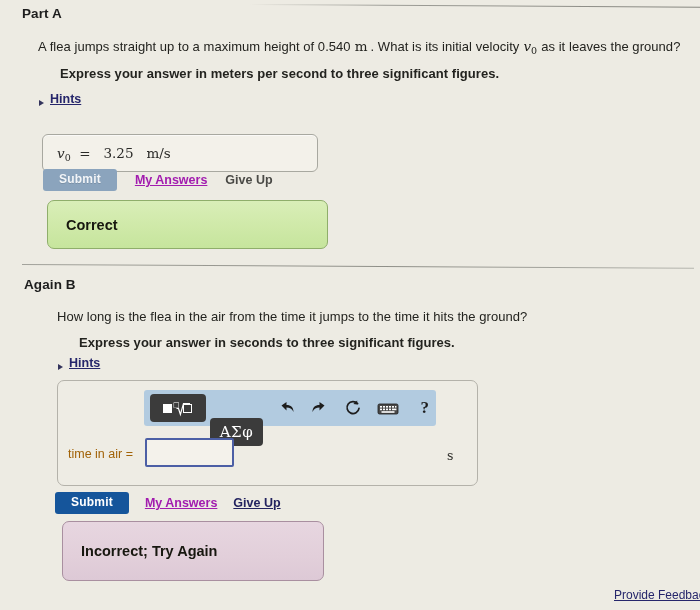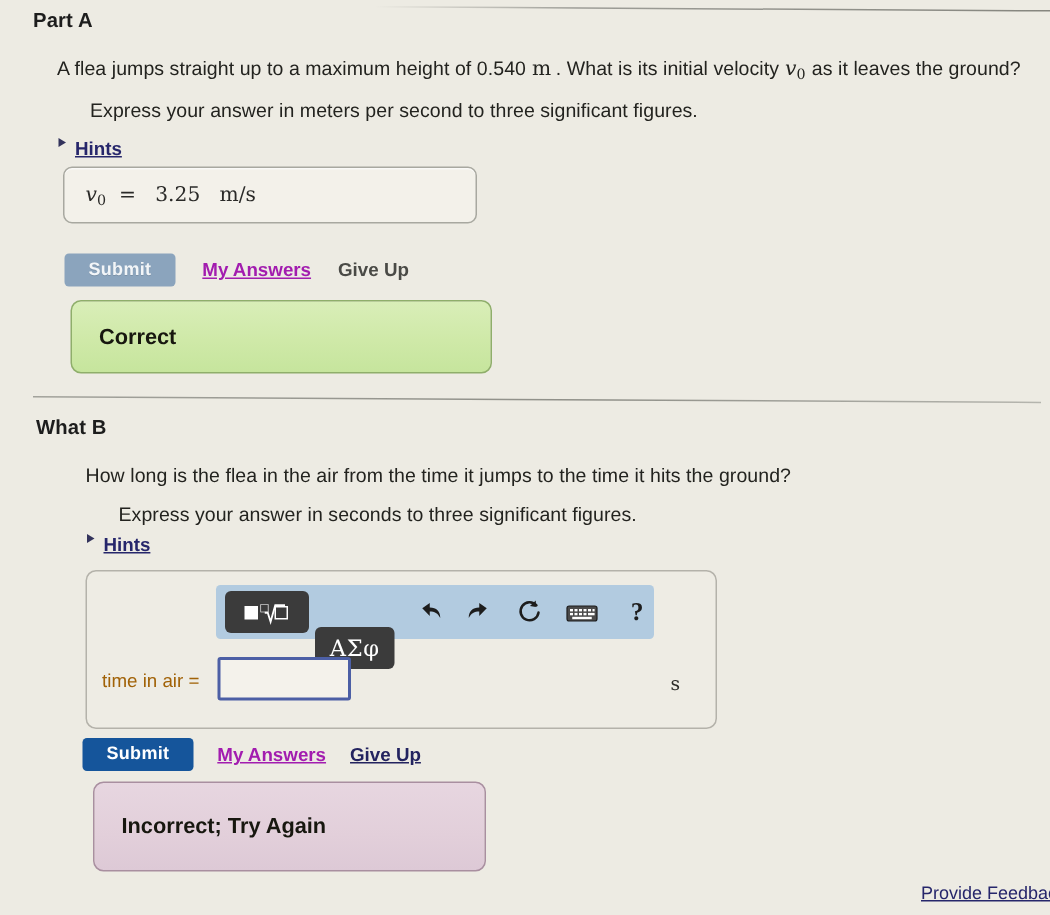--- a/index.html
+++ b/index.html
@@ -61,21 +61,21 @@
   #part-b-title { left: 24px; top: 277px; }
 
   
   .qline {
     position: absolute;
     font-size: 13px;
     color: #23231f;
     white-space: nowrap;
     letter-spacing: 0.05px;
   }
-  .qline.bold { font-weight: normal; padding-left: 22px; }
+  .qline.bold { font-weight: bold; padding-left: 22px; }
   .math-serif {
     font-family: "DejaVu Serif", "Liberation Serif", serif;
     font-style: italic;
     font-size: 13.5px;
   }
   .math-up {
     font-family: "DejaVu Serif", "Liberation Serif", serif;
     font-style: normal;
     font-size: 13.5px;
   }
@@ -88,21 +88,21 @@
 
   #qa-1 { left: 38px; top: 38px; }
   #qa-2 { left: 38px; top: 66px; }
   #qb-1 { left: 57px; top: 309px; }
   #qb-2 { left: 57px; top: 335px; }
 
   
   .hints {
     position: absolute;
     display: flex;
-    align-items: flex-start;
+    align-items: flex-end;
     gap: 6px;
   }
   #hints-a { left: 39px; top: 92px; }
   #hints-b { left: 58px; top: 356px; }
   .tri {
     width: 0; height: 0;
     border-left: 5px solid #33335c;
     border-top: 3.6px solid transparent;
     border-bottom: 3.6px solid transparent;
   }
@@ -111,21 +111,21 @@
     font-weight: bold;
     color: #26266b;
     text-decoration: underline;
     cursor: pointer;
   }
 
   
   #answer-box-a {
     position: absolute;
     left: 42px;
-    top: 111px;
+    top: 134px;
     width: 276px;
     height: 38px;
     background: #f3f1ea;
     border: 1px solid #a8a8a0;
     border-radius: 6px;
     box-shadow: inset 0 1px 0 rgba(255,255,255,0.6);
     display: flex;
     align-items: center;
     padding-left: 14px;
     box-sizing: border-box;
@@ -373,21 +373,21 @@
   <div class="action-row" id="actions-a">
     <button class="btn-submit disabled">Submit</button>
     <span class="link-underline">My Answers</span>
     <span class="link-plain">Give Up</span>
   </div>
 
   <div class="feedback" id="feedback-a">Correct</div>
 
   <div class="rule-mid"></div>
 
-  <div class="part-title" id="part-b-title">What B</div>
+  <div class="part-title" id="part-b-title">Again B</div>
 
   <div class="qline" id="qb-1">How long is the flea in the air from the time it jumps to the time it hits the ground?</div>
   <div class="qline bold" id="qb-2">Express your answer in seconds to three significant figures.</div>
 
   <div class="hints" id="hints-b">
     <span class="tri"></span>
     <span class="hints-label">Hints</span>
   </div>
 
   <div id="answer-panel-b">

